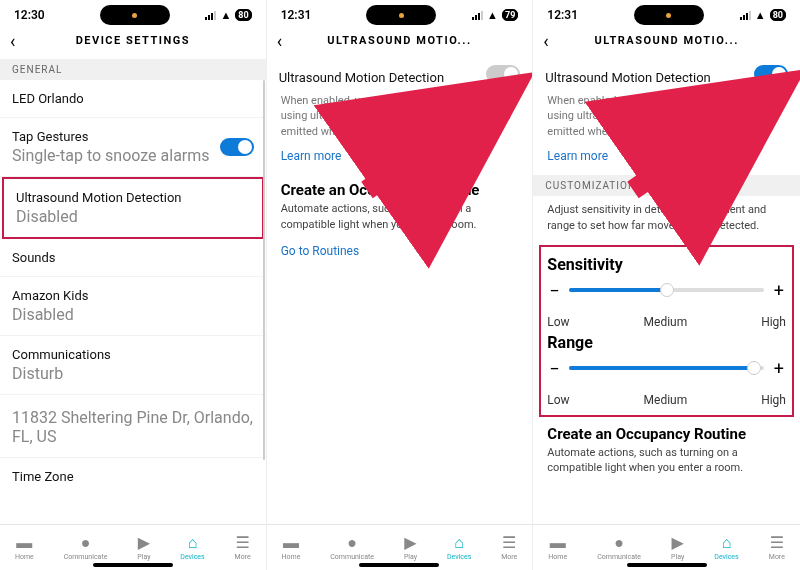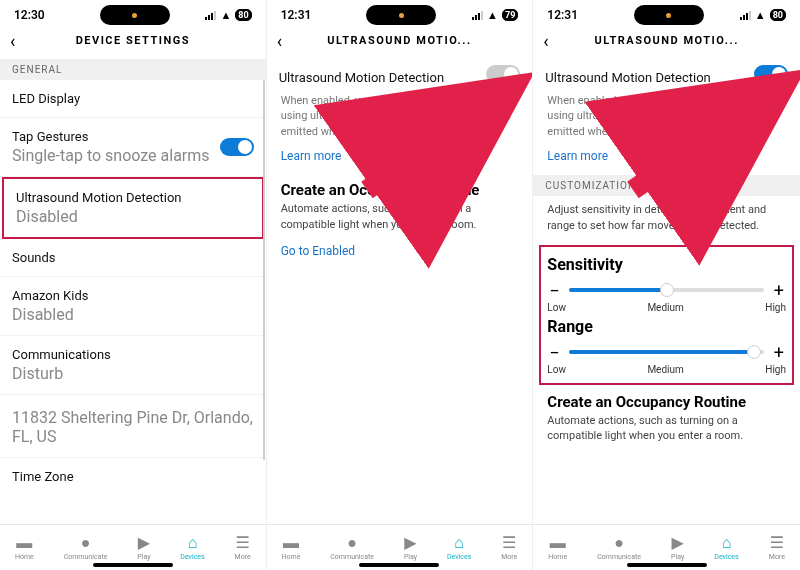--- a/index.html
+++ b/index.html
@@ -42,21 +42,21 @@
   .homebar { position: absolute; bottom: 3px; left: 50%; transform: translateX(-50%); width: 80px; height: 4px; background: #000; border-radius: 3px; }
   .arrow-overlay { position: absolute; pointer-events: none; z-index: 50; }
   .arrow-overlay svg { overflow: visible; }
   .custom-box { border: 2px solid #c51b4a; margin: 2px 6px; padding: 4px 6px 8px 6px; }
   .slider-label { font-size: 16px; font-weight: 700; margin: 4px 0 6px 0; }
   .slider-row { display: flex; align-items: center; gap: 8px; }
   .minus, .plus { font-size: 18px; font-weight: 400; width: 14px; text-align: center; }
   .track { flex: 1; height: 4px; background: #ddd; border-radius: 2px; position: relative; }
   .track .fill { position: absolute; left: 0; top: 0; height: 100%; background: #0e7bd8; border-radius: 2px; }
   .track .thumb { position: absolute; width: 14px; height: 14px; background: #fff; border: 1px solid #ccc; border-radius: 50%; top: -5px; transform: translateX(-50%); }
-  .slider-legend { display: flex; justify-content: space-between; font-size: 10px; color: #333; margin-top: 1px; }
+  .slider-legend { display: flex; justify-content: space-between; font-size: 12px; color: #333; margin-top: 14px; }
   .scrollhint { position:absolute; right:1px; top:80px; width:2px; height:380px; background:#ccc; border-radius:1px; }
 </style>
 </head>
 <body>
 
 <div class="screens">
 
   <div class="screen">
     <div class="statusbar">
       <div class="sb-left">12:30</div>
@@ -74,21 +74,21 @@
         <span class="sb-batt">80</span>
       </div>
     </div>
     <div class="header">
       <span class="back">‹</span>
       <span class="htitle">DEVICE SETTINGS</span>
     </div>
     <div class="content">
       <div class="section-hdr">GENERAL</div>
       <div class="row">
-          <div class="title">LED Display</div>
+          <div class="title">LED Orlando</div>
         </div>
       <div class="row">
         <div class="title">Tap Gestures</div>
         <div class="sub">Single-tap to snooze alarms</div>
         <div class="toggle on">
             <div class="knob"></div>
           </div>
       </div>
       <div class="row highlight">
         <div class="title">Ultrasound Motion Detection</div>
@@ -163,21 +163,21 @@
       <div class="row" style="border-bottom:none;padding-bottom:4px;">
         <div class="title">Ultrasound Motion Detection</div>
         <div class="toggle">
             <div class="knob" style="left:18px;background:#fff"></div>
           </div>
       </div>
       <div class="desc">When enabled, your device will detect motion using ultrasound technology. Ultrasound will be emitted when you turn on features that use it.</div>
       <a class="link">Learn more</a>
       <div class="h3">Create an Occupancy Routine</div>
       <div class="sub2">Automate actions, such as turning on a compatible light when you enter a room.</div>
-      <a class="link">Go to Enabled</a>
+      <a class="link">Go to Routines</a>
     </div>
     <div class="tabbar">
       <div class="tab">
           <span class="ticon">▬</span>
           <span>Home</span>
         </div>
       <div class="tab">
           <span class="ticon">●</span>
           <span>Communicate</span>
         </div>

